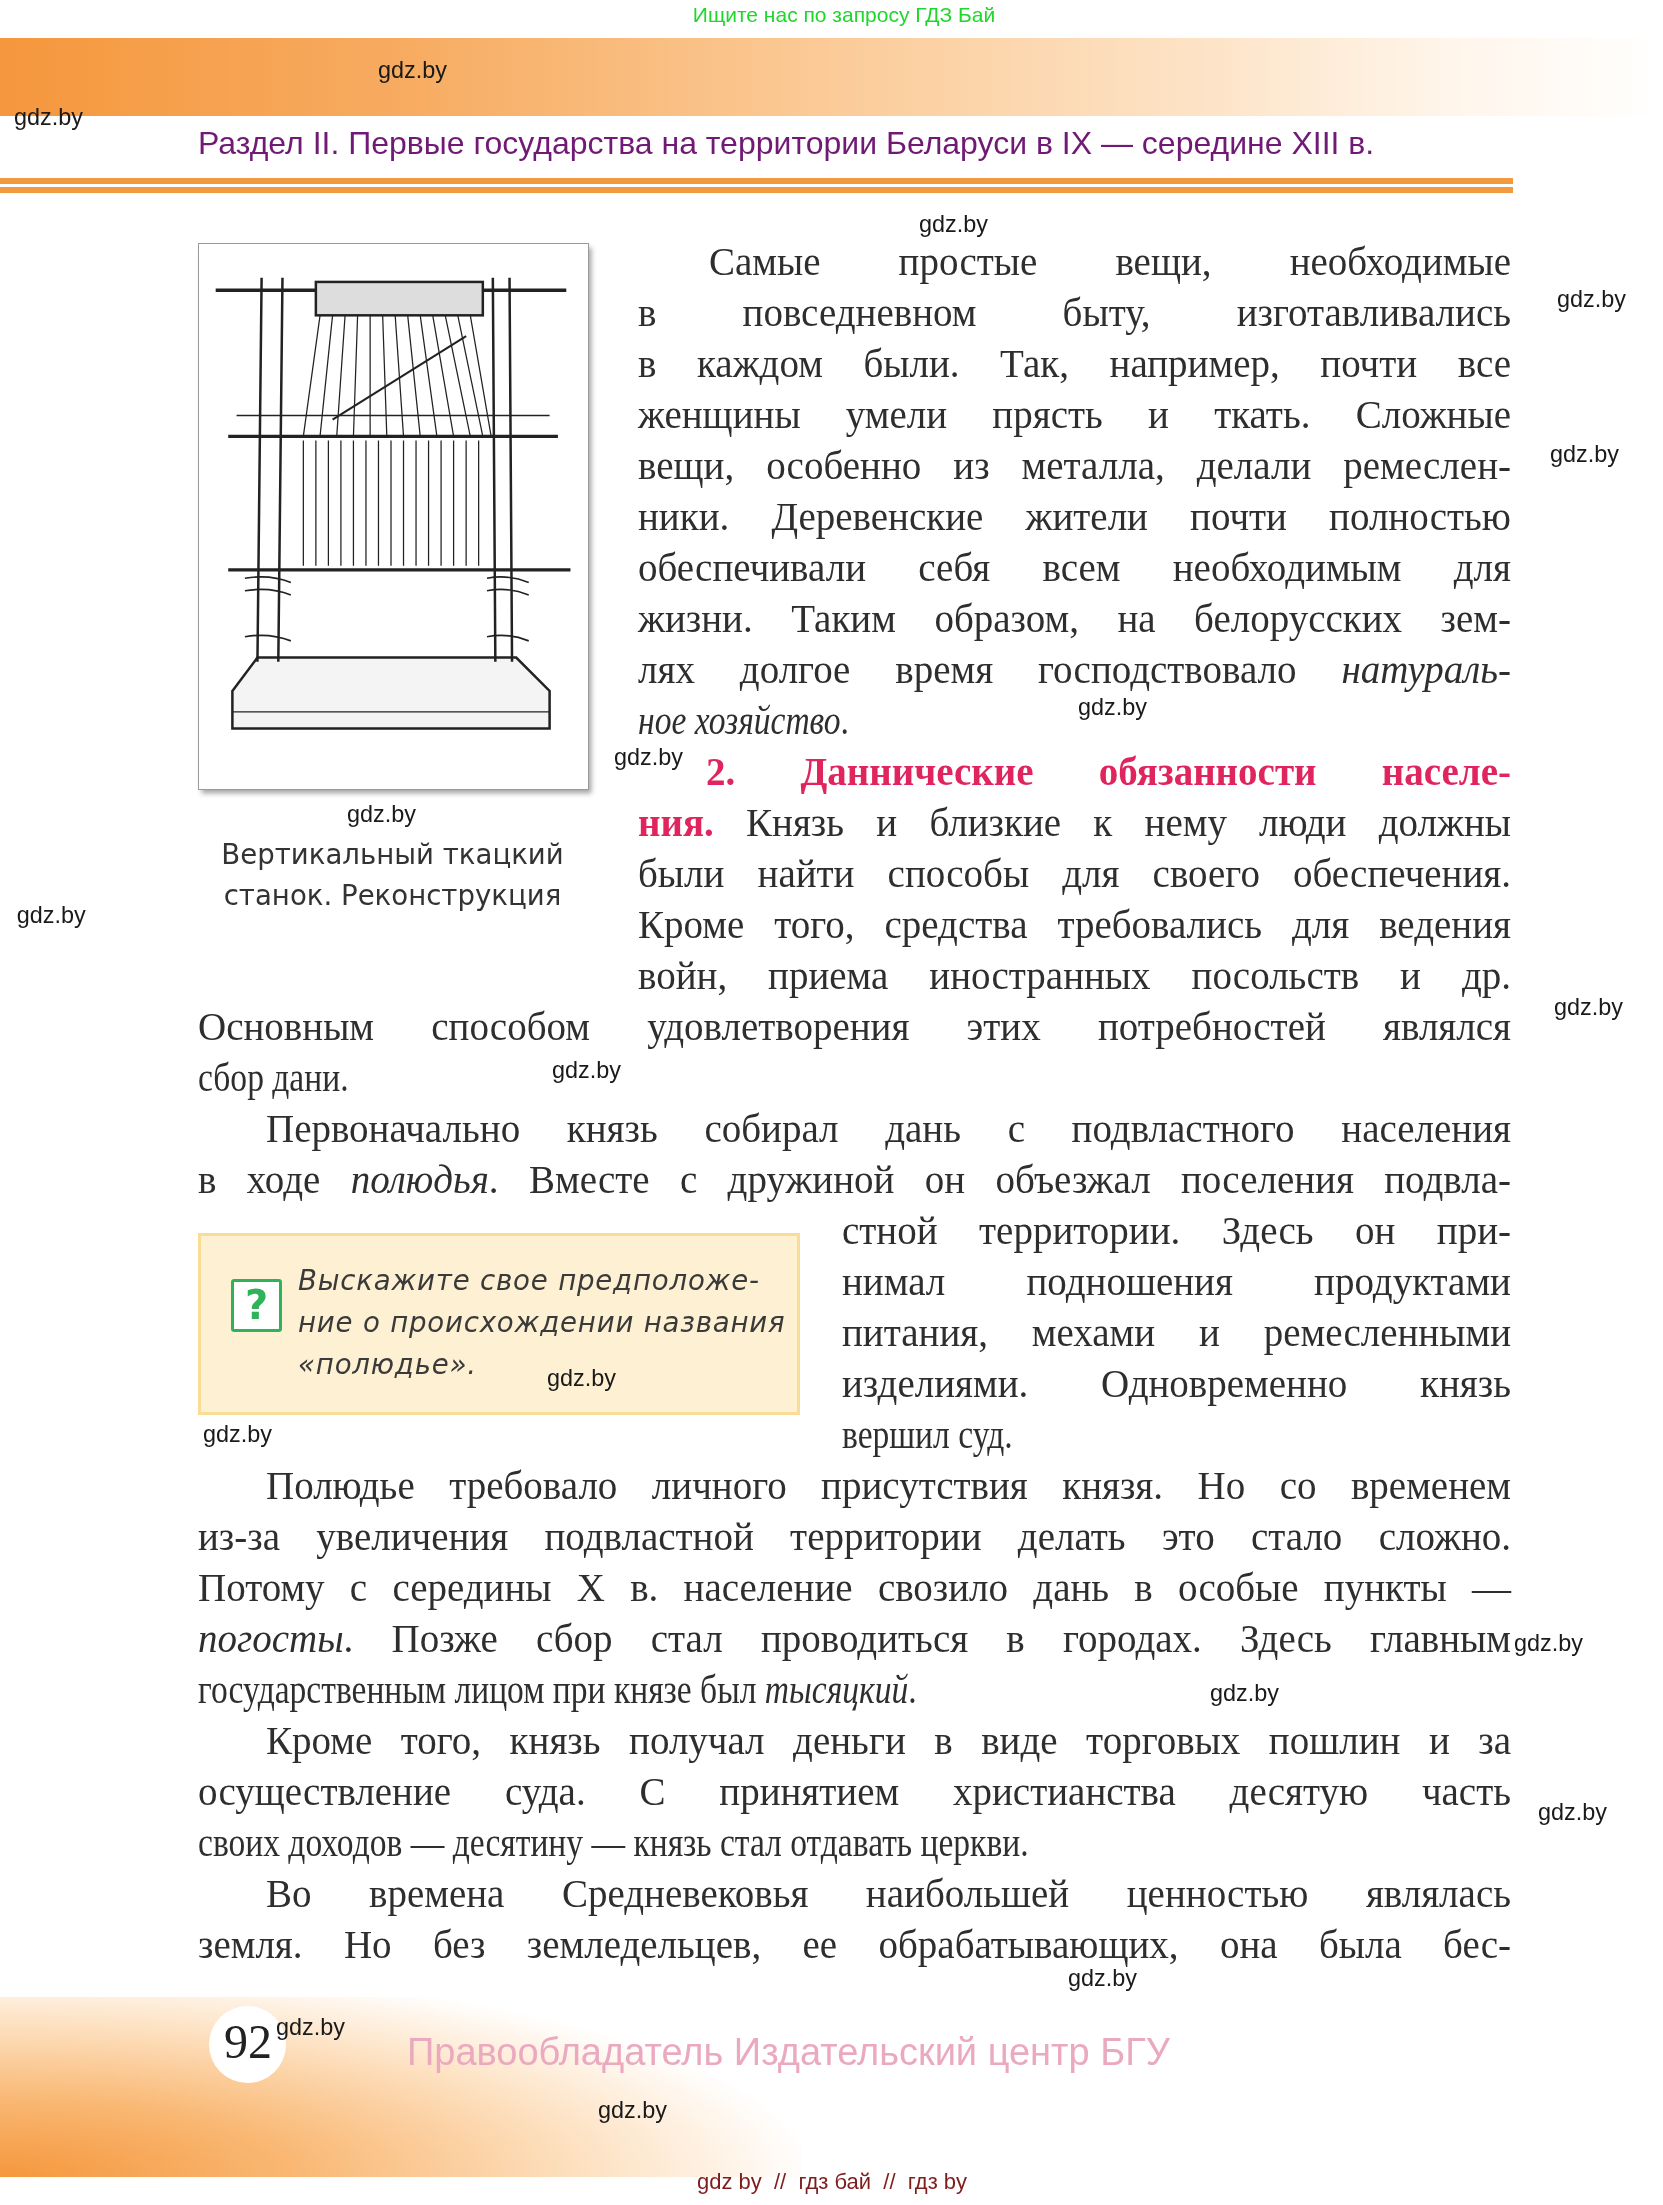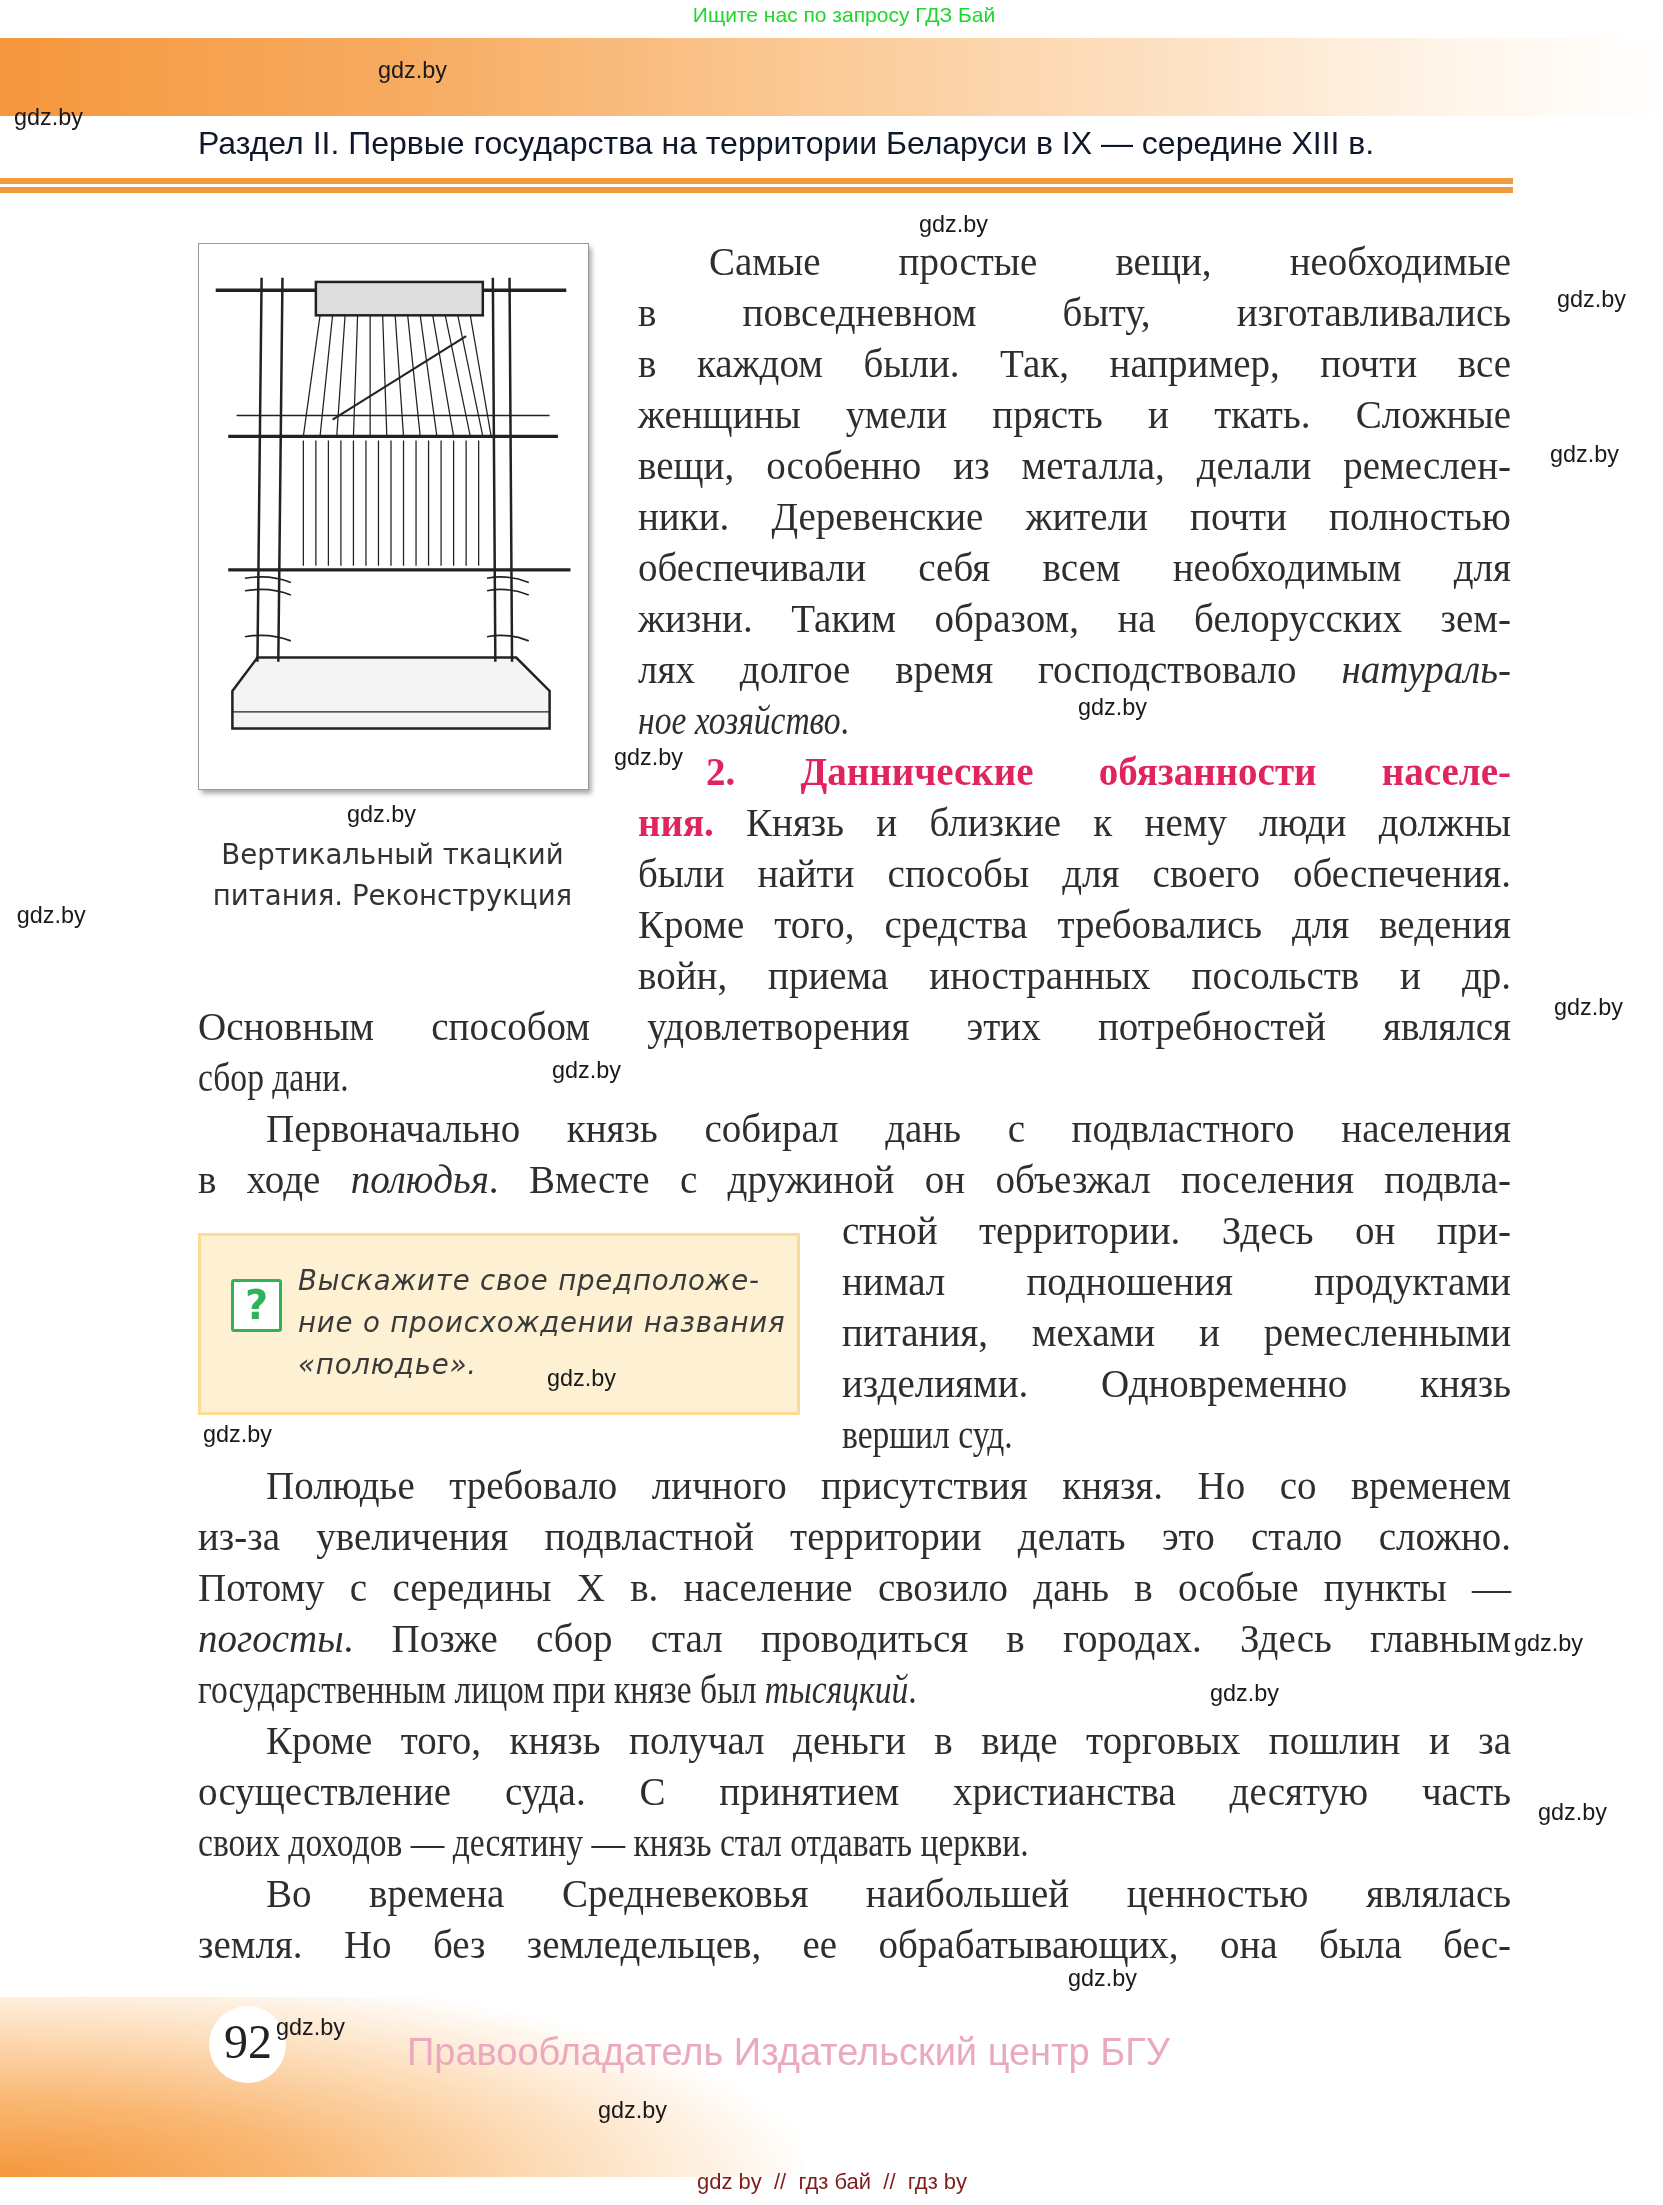--- a/index.html
+++ b/index.html
@@ -13,21 +13,21 @@
   .top-search {
     left: 0; width: 1664px; top: 3.3px; text-align: center;
     font-family: "Liberation Sans", sans-serif; font-size: 21px; color: #1fd62a; padding-left: 12px;
   }
   .header-band {
     left: 0; top: 38px; width: 1664px; height: 78px;
     background: linear-gradient(90deg, #f5973d 0%, #f7ac62 25%, #fbcb98 50%, #fde3c6 72%, #fff6ec 88%, #ffffff 100%);
   }
   .section-title {
     left: 198px; top: 125px;
-    font-family: "Liberation Sans", sans-serif; font-size: 32px; color: #0f172a;
+    font-family: "Liberation Sans", sans-serif; font-size: 32px; color: #701a75;
     white-space: nowrap; transform-origin: left top;
   }
   .rule { left: 0; width: 1513px; height: 5.8px; background: #f29a40; }
   .wm {
     font-family: "Liberation Sans", sans-serif; font-size: 23.4px; color: #1a1a1a;
     white-space: nowrap;
   }
   .figure-frame {
     left: 198px; top: 243px; width: 389px; height: 545px;
     background: #fff; border: 0.8px solid #9a9a9a;
@@ -123,21 +123,21 @@
         <path d="M125 235 L125 385 M140 235 L140 385 M155 235 L155 385 M170 235 L170 385 M185 235 L185 385 M200 235 L200 385 M215 235 L215 385 M230 235 L230 385 M245 235 L245 385 M260 235 L260 385 M275 235 L275 385 M290 235 L290 385 M305 235 L305 385 M320 235 L320 385 M335 235 L335 385"></path>
       </g>
 
       <path d="M55 400 Q85 395 110 405 M55 415 Q85 410 110 420 M55 470 Q85 465 110 475" stroke-width="2"></path>
       <path d="M345 400 Q370 395 395 405 M345 415 Q370 410 395 420 M345 470 Q370 465 395 475" stroke-width="2"></path>
     </g>
   </svg>
 </div>
 <div class="abs wm" style="left:347px;top:801px;">gdz.by</div>
 <div class="abs caption" style="top:838px;">Вертикальный ткацкий</div>
-<div class="abs caption" style="top:879px;">питания. Реконструкция</div>
+<div class="abs caption" style="top:879px;">станок. Реконструкция</div>
 
 <div class="abs wm" style="left:919px;top:211px;">gdz.by</div>
 <div class="abs line just" style="left: 709px; top: 236px; width: 802px;">Самые простые вещи, необходимые</div>
 <div class="abs line just" style="left: 638px; top: 287px; width: 873px;">в повседневном быту, изготавливались</div>
 <div class="abs line just" style="left: 638px; top: 338px; width: 873px;">в каждом были. Так, например, почти все</div>
 <div class="abs line just" style="left: 638px; top: 389px; width: 873px;">женщины умели прясть и ткать. Сложные</div>
 <div class="abs line just" style="left: 638px; top: 440px; width: 873px;">вещи, особенно из металла, делали ремеслен-</div>
 <div class="abs line just" style="left: 638px; top: 491px; width: 873px;">ники. Деревенские жители почти полностью</div>
 <div class="abs line just" style="left: 638px; top: 542px; width: 873px;">обеспечивали себя всем необходимым для</div>
 <div class="abs line just" style="left: 638px; top: 593px; width: 873px;">жизни. Таким образом, на белорусских зем-</div>

